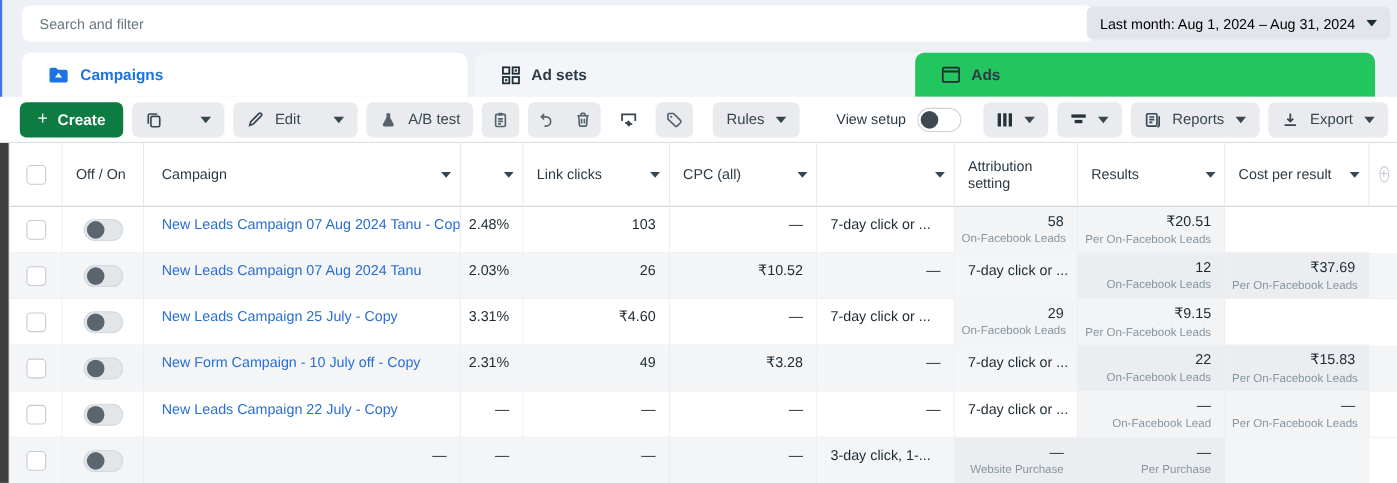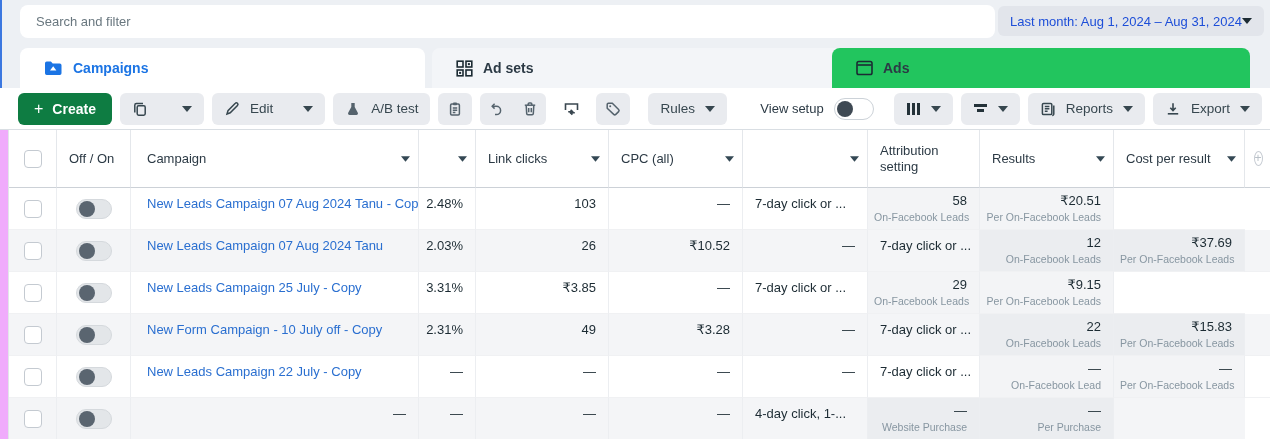--- a/index.html
+++ b/index.html
@@ -16,21 +16,21 @@
   .topbar { position:absolute; top:0; left:0; width:1270px; height:44px; }
   .search-input {
     position:absolute; left:20px; top:5px; width:975px; height:33px;
     background:#fff; border:none; border-radius:8px; padding:0 16px;
     font-family:inherit; font-size:13px; color:#be185d; outline:none;
   }
   .search-input::placeholder { color:#69777f; }
   .date-pill {
     position:absolute; right:6px; top:6px; height:30px;
     background:#e2e5eb; border-radius:6px; display:flex; align-items:center;
-    padding:0 12px; font-size:13px; color:#1d4ed8; cursor:pointer;
+    gap:10px; padding:0 12px; font-size:13px; color:#000000; cursor:pointer;
   }
 
   
   .tabs { position:absolute; top:44px; left:0; width:1012px; height:44px; }
   .tab { position:absolute; top:4px; height:40px; border-radius:8px 8px 0 0;
          display:flex; align-items:center; gap:10px; padding-left:24px;
          font-size:14px; font-weight:700; color:#2c3a45; cursor:pointer; }
   .tab-campaigns { left:20px; width:405px; background:#fff; color:#1b74e4; }
   .tab-adsets   { left:432px; width:413px; background:#f3f5f8; }
   .tab-ads      { left:832px; width:418px; background:#22c55e; }
@@ -64,21 +64,21 @@
   .view-setup { display:flex; align-items:center; gap:10px; margin-right:12px;
                 font-size:13px; color:#2c3a45; }
   .vs-toggle { width:40px; height:22px; border-radius:12px; background:#fff;
                border:1px solid #ccd2d8; position:relative; cursor:pointer; }
   .vs-toggle .knob { position:absolute; left:2px; top:2px; width:16px; height:16px;
                      border-radius:50%; background:#3e4953; }
   .toolbar .last { margin-right:8px; }
 
   
   .table-wrap { position:absolute; top:130px; left:0; width:1034px; height:309px;
-                background:#f0abfc; }
+                background:#404040; }
   .grid { margin-left:8px; width:1262px; background:#fff; border-left:1px solid #e2e6ea; }
   .row { display:grid; grid-template-columns:48px 74px 288px 57px 133px 134px 125px 112px 134px 131px 26px; }
   .row.head { height:58px; }
   .row.tr { height:42px; }
   .row.alt > div { background:#f4f5f7; }
   .th { position:relative; display:flex; align-items:center; padding:0 12px;
         border-right:1px solid #e4e7eb; border-bottom:1px solid #ccd1d7;
         font-size:13px; color:#2c3a45; line-height:16px; overflow:hidden; background:#fff; }
   .th .hcaret { position:absolute; right:8px; top:50%; margin-top:-3px; color:#344854; }
   .th-name { padding-left:16px; }
@@ -405,21 +405,21 @@
       <div class="td c-sel">
           <div class="checkbox"></div>
         </div>
       <div class="td c-toggle">
           <div class="toggle">
             <div class="knob"></div>
           </div>
         </div>
       <div class="td c-name"><a class="camp-link">New Leads Campaign 25 July - Copy</a></div>
       <div class="td c-num">3.31%</div>
-      <div class="td c-num">₹3.85</div>
+      <div class="td c-num">₹4.60</div>
       <div class="td c-num">—</div>
       <div class="td c-attr">7-day click or ...</div>
       <div class="td c-res tint">
         <div class="v">29</div>
           <div class="s">On-Facebook Leads</div>
       </div>
       <div class="td c-res tint">
         <div class="v">₹9.15</div>
           <div class="s">Per On-Facebook Leads</div>
       </div>
@@ -484,21 +484,21 @@
         </div>
       <div class="td c-toggle">
           <div class="toggle">
             <div class="knob"></div>
           </div>
         </div>
       <div class="td c-num">—</div>
       <div class="td c-num">—</div>
       <div class="td c-num">—</div>
       <div class="td c-num">—</div>
-      <div class="td c-attr">4-day click, 1-...</div>
+      <div class="td c-attr">3-day click, 1-...</div>
       <div class="td c-res tint">
         <div class="v">—</div>
           <div class="s">Website Purchase</div>
       </div>
       <div class="td c-res tint">
         <div class="v">—</div>
           <div class="s">Per Purchase</div>
       </div>
       <div class="td c-add"></div>
     </div>

